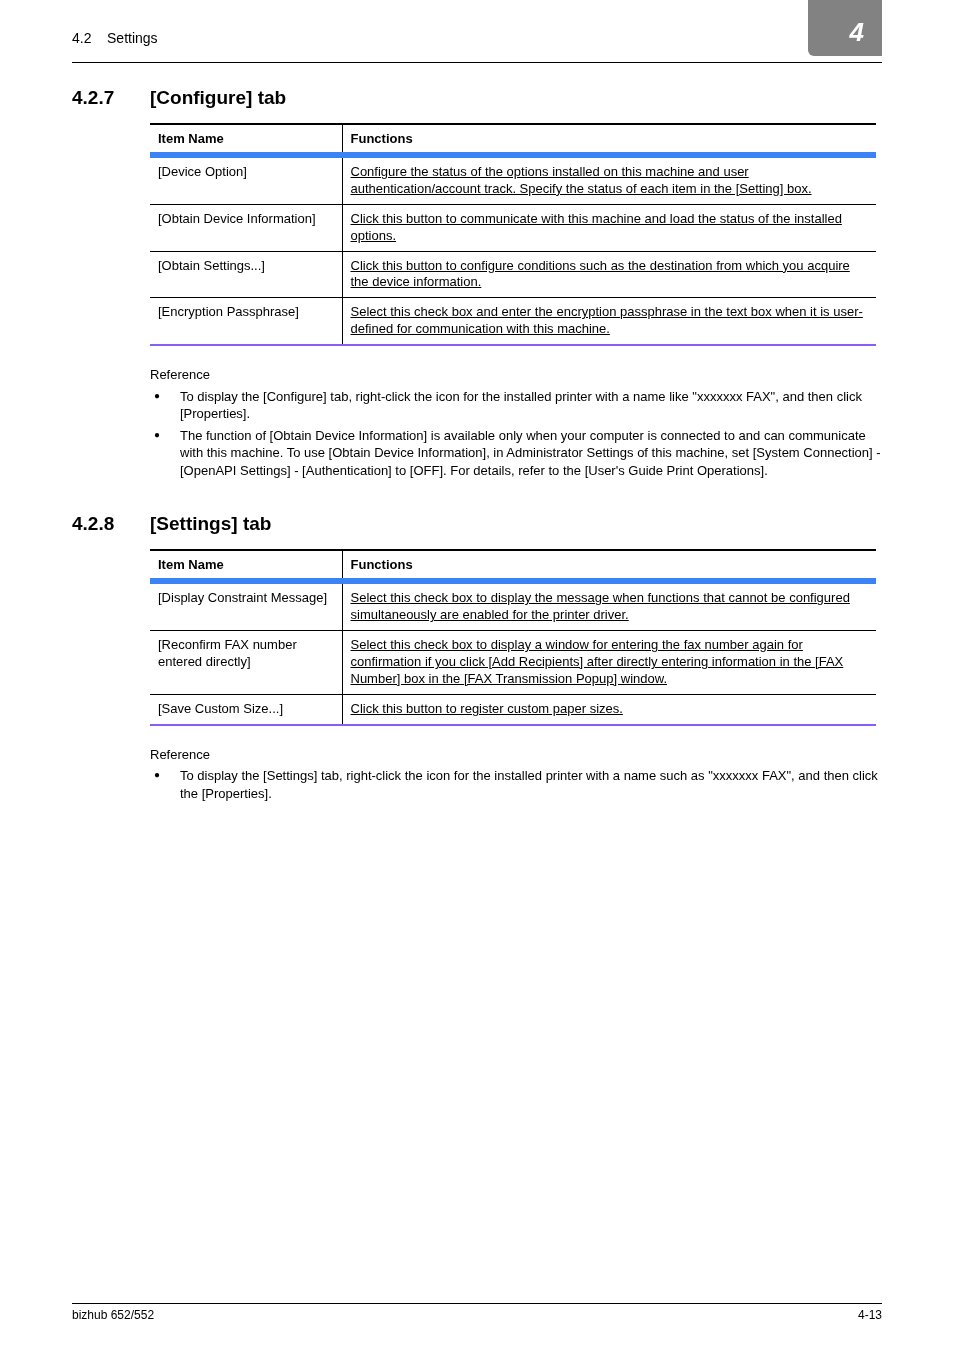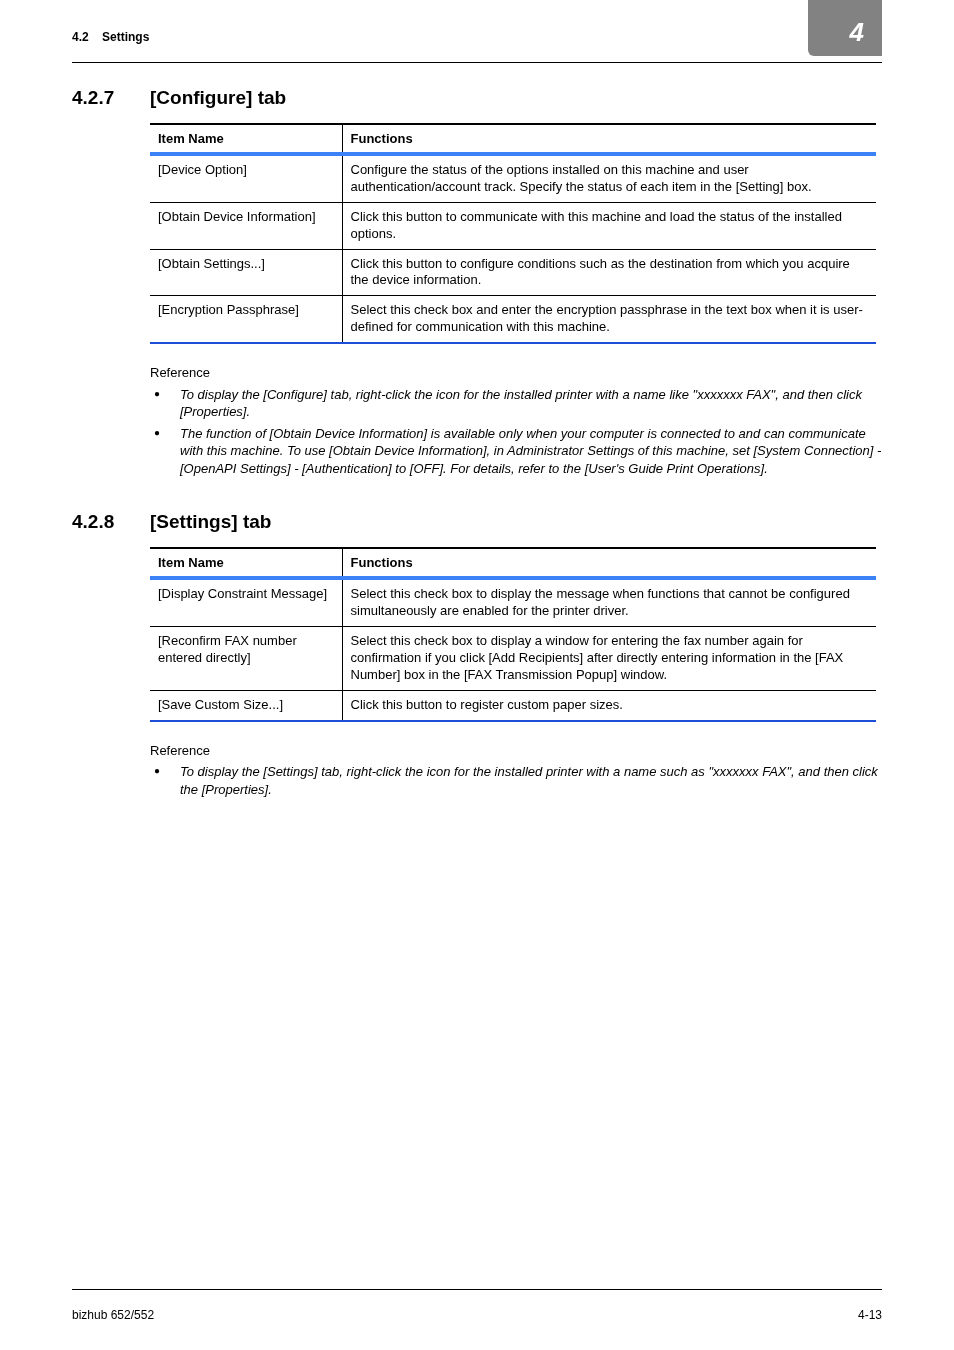--- a/index.html
+++ b/index.html
@@ -21,22 +21,22 @@
       width: 100%;
       height: 100%;
     }
     .header-row {
       display: flex;
       justify-content: space-between;
       align-items: flex-start;
       padding: 30px 72px 0 72px;
     }
     .header-left {
-      font-size: 12px;
-      font-weight: bold;
+      font-size: 14px;
+      font-weight: normal;
     }
     .header-right {
       background: #828282;
       color: #fff;
       font-size: 26px;
       font-style: italic;
       font-weight: bold;
       padding: 6px 18px 8px 28px;
       text-align: right;
       border-radius: 0 0 0 6px;
@@ -71,73 +71,73 @@
       border-collapse: collapse;
       margin: 14px 72px 0 150px;
       width: 726px;
       font-size: 13px;
     }
     .doc-table th {
       text-align: left;
       font-weight: bold;
       padding: 6px 8px 6px 8px;
       border-top: 2px solid #000;
-      border-bottom: 4px solid #3b82f6;
+      border-bottom: 6px solid #3b82f6;
       vertical-align: top;
     }
     .doc-table th:first-child {
       width: 192px;
     }
     .doc-table th + th {
       border-left: 1px solid #000;
     }
     .doc-table td {
       padding: 6px 8px 6px 8px;
       border-bottom: 1px solid #000;
       vertical-align: top;
       line-height: 1.3;
     }
     .doc-table td + td {
       border-left: 1px solid #000;
+      text-decoration: underline;
     }
     .doc-table tr:last-child td {
-      border-bottom: 2px solid #1d4ed8;
+      border-bottom: 2px solid #8b5cf6;
     }
     .reference-block {
       padding: 20px 72px 0 150px;
       font-size: 13px;
       line-height: 1.35;
     }
     .reference-label {
       margin-bottom: 4px;
     }
     .ref-list {
       list-style: none;
       padding-left: 0;
-      font-style: italic;
     }
     .ref-list li {
       position: relative;
       padding-left: 30px;
       margin-bottom: 4px;
     }
     .ref-list li::before {
       content: "●";
       position: absolute;
       left: 4px;
       top: 1px;
       font-size: 10px;
     }
     .footer {
       position: absolute;
       bottom: 28px;
       left: 72px;
       right: 72px;
       border-top: 1px solid #000;
-      padding-top: 18px;
+      padding-top: 4px;
       display: flex;
       justify-content: space-between;
       font-size: 12px;
     }
   </style>
 </head>
 <body>
 
 <div class="page-wrapper">
 

